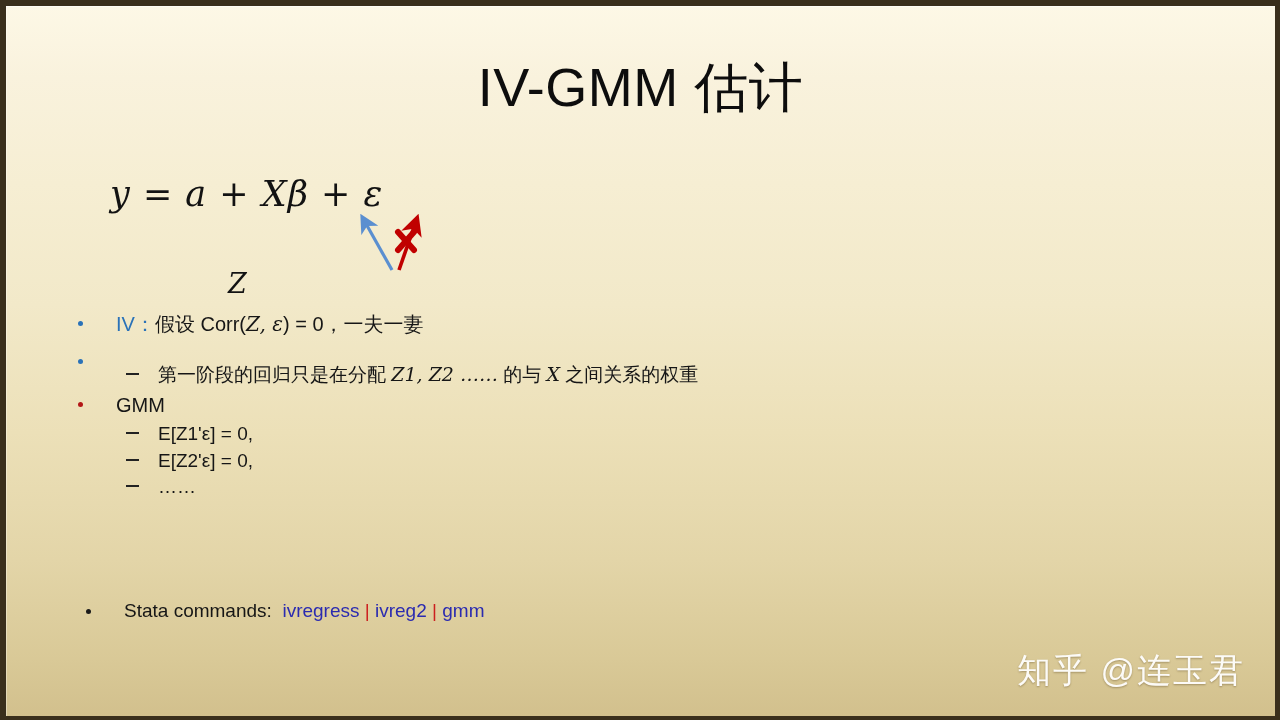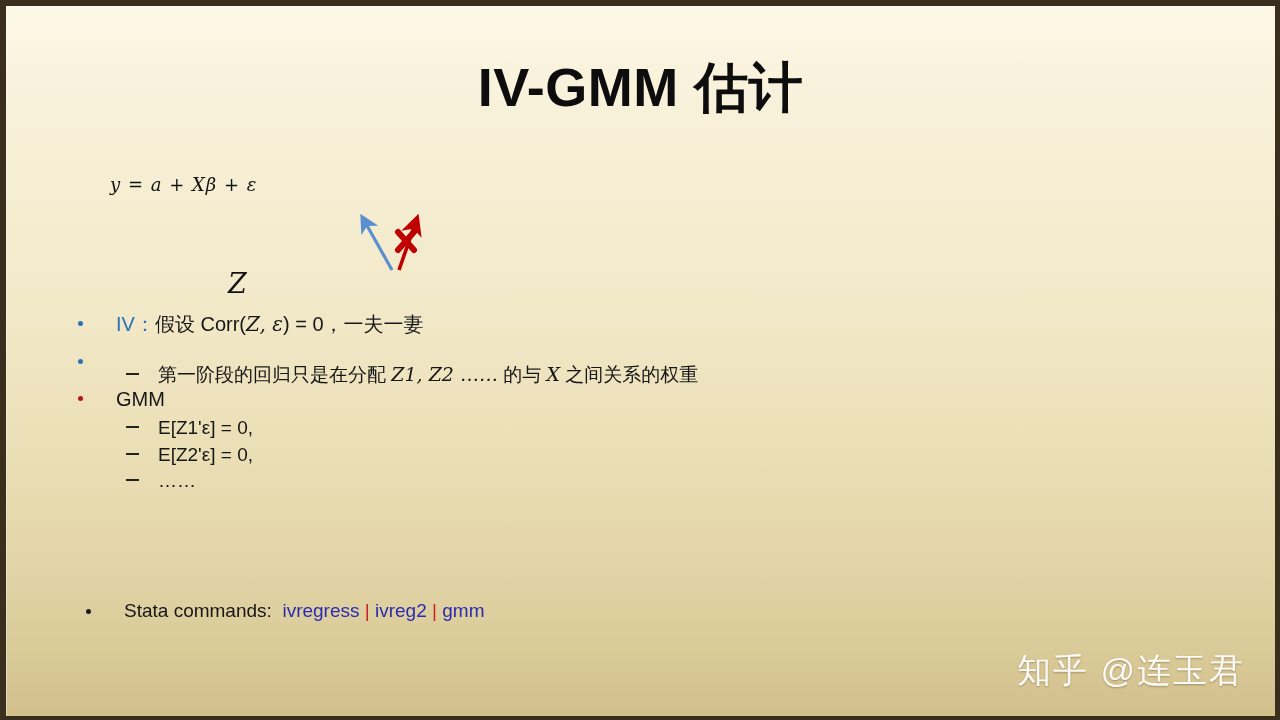--- a/index.html
+++ b/index.html
@@ -40,31 +40,31 @@
 
   .title {
     position: absolute;
     left: 0;
     top: 52px;
     width: 100%;
     text-align: center;
     font-size: 54px;
     color: #0d0d0d;
     letter-spacing: .5px;
-    font-weight: 700;
+    font-weight: 400;
     line-height: 1.1;
   }
 
   .equation {
     position: absolute;
     left: 104px;
     top: 168px;
     font-family: "DejaVu Serif", "Liberation Serif", serif;
     font-style: italic;
-    font-size: 18px;
+    font-size: 35px;
     color: #121212;
     letter-spacing: 1px;
     white-space: pre;
   }
   .zlabel {
     position: absolute;
     left: 222px;
     top: 262px;
     font-family: "DejaVu Serif", "Liberation Serif", serif;
     font-style: italic;
@@ -105,20 +105,21 @@
     border-radius: 50%;
   }
   .lvl1 .text {
     padding-left: 38px;
     font-size: 20px;
     color: #161616;
     line-height: 1.25;
   }
   .lvl2 {
     padding-left: 120px;
+    margin-bottom: 6px;
   }
   .lvl2 .dash {
     position: absolute;
     left: 120px;
     top: 10px;
     width: 13px;
     height: 2px;
     background: #222;
   }
   .lvl2 .text {

